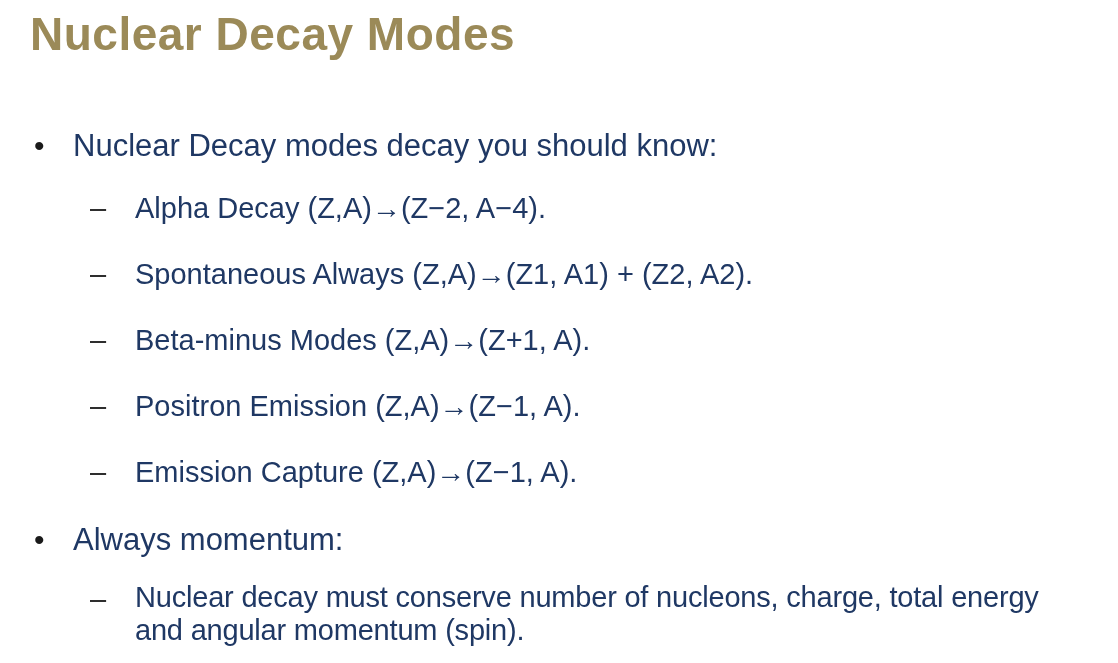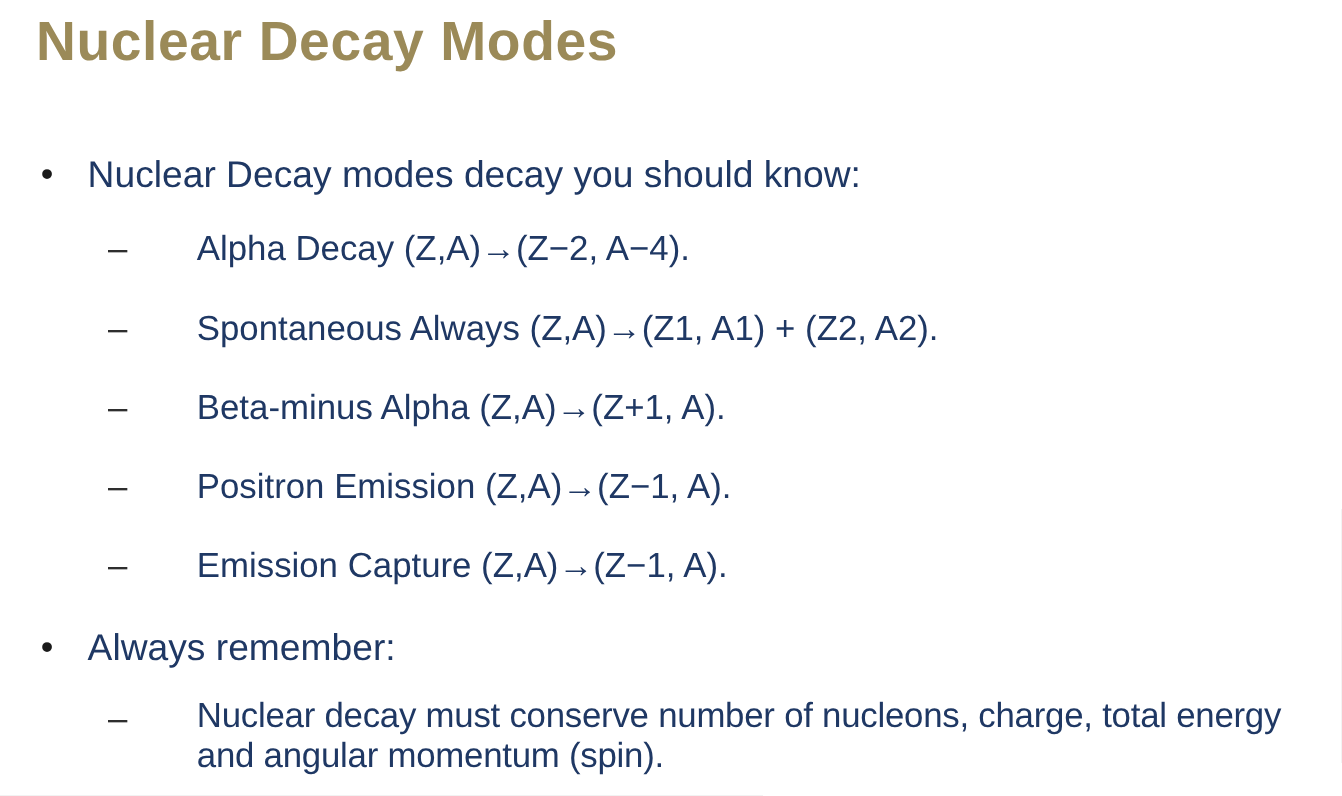--- a/index.html
+++ b/index.html
@@ -48,21 +48,21 @@
     margin-left:62px;
     color:var(--body-navy);
     font-size:29px;
     line-height:36px;
   }
   .sub-bullet{
     flex:0 0 45px;
     color:var(--dash-dark);
     font-size:29px;
   }
-  .sub-text{flex:1;margin-left:29px;}
+  .sub-text{flex:1;}
   .mt-l1a{margin-top:66px;}
   .mt-sub-first{margin-top:25px;}
   .mt-sub{margin-top:30px;}
   .mt-l1b{margin-top:31px;}
   .mt-last{margin-top:22px;}
   .sub-row.wrap .sub-text{
     max-width:950px;
     line-height:33px;
     letter-spacing:-0.2px;
   }
@@ -84,36 +84,36 @@
     <span class="sub-text">Alpha Decay (Z,A)→(Z−2, A−4).</span>
   </div>
 
   <div class="sub-row mt-sub">
     <span class="sub-bullet">–</span>
     <span class="sub-text">Spontaneous Always (Z,A)→(Z1, A1) + (Z2, A2).</span>
   </div>
 
   <div class="sub-row mt-sub">
     <span class="sub-bullet">–</span>
-    <span class="sub-text">Beta-minus Alpha (Z,A)→(Z+1, A).</span>
+    <span class="sub-text">Beta-minus Modes (Z,A)→(Z+1, A).</span>
   </div>
 
   <div class="sub-row mt-sub">
     <span class="sub-bullet">–</span>
     <span class="sub-text">Positron Emission (Z,A)→(Z−1, A).</span>
   </div>
 
   <div class="sub-row mt-sub">
     <span class="sub-bullet">–</span>
     <span class="sub-text">Emission Capture (Z,A)→(Z−1, A).</span>
   </div>
 
   <div class="l1-row mt-l1b">
     <span class="l1-bullet">•</span>
-    <span class="l1-text">Always remember:</span>
+    <span class="l1-text">Always momentum:</span>
   </div>
 
   <div class="sub-row wrap mt-last">
     <span class="sub-bullet">–</span>
     <span class="sub-text">Nuclear decay must conserve number of nucleons, charge, total energy and angular momentum (spin).</span>
   </div>
 
 </div>
 
 </body></html>

